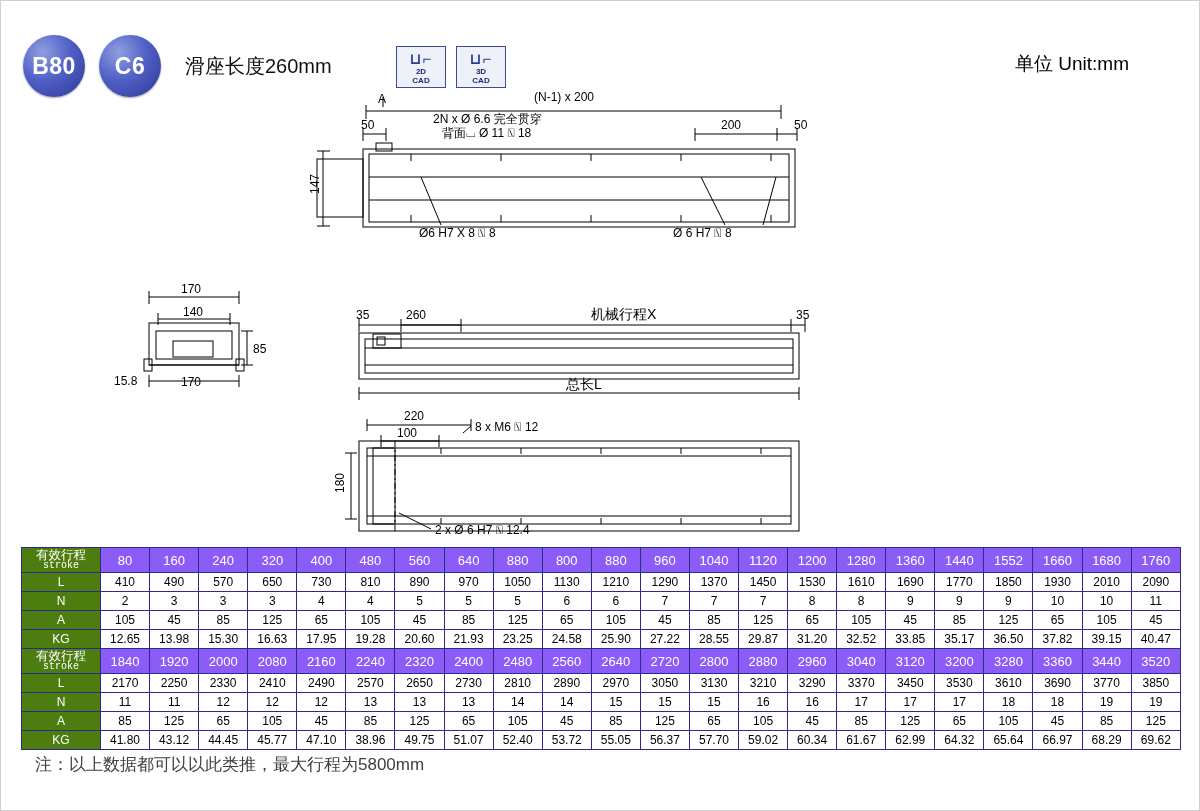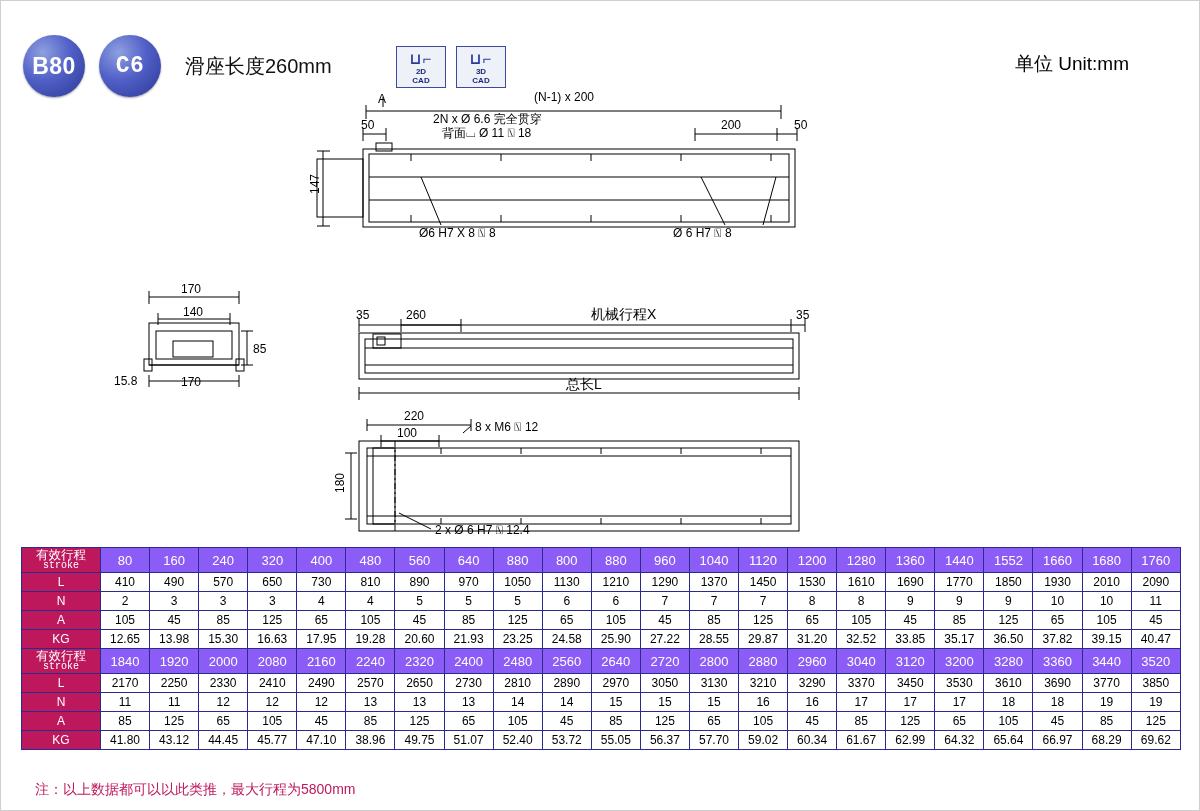--- a/index.html
+++ b/index.html
@@ -15,21 +15,21 @@
 
   
   .badge-row{position:absolute;left:22px;top:34px;display:flex;align-items:center;gap:8px;}
   .badge{
     width:62px;height:62px;border-radius:50%;
     background:radial-gradient(circle at 32% 28%,#8f9fe0 0%,#5160c7 45%,#2c3795 100%);
     color:#fff;display:flex;align-items:center;justify-content:center;
     font-size:23px;font-weight:bold;letter-spacing:.5px;
     box-shadow:0 1px 2px rgba(0,0,0,.35);
   }
-  .badge.second{margin-left:6px;font-family:Liberation Mono, monospace;}
+  .badge.second{margin-left:6px;}
   .slide-len{margin-left:16px;font-size:20px;color:#111;white-space:nowrap;}
   .cad-btns{position:absolute;left:395px;top:45px;display:flex;gap:10px;}
   .cad{
     width:50px;height:42px;background:#eef1f8;border:1px solid #3b4a9c;
     display:flex;flex-direction:column;align-items:center;justify-content:flex-end;
     font-size:8px;line-height:9px;color:#1c2a7a;font-weight:bold;padding-bottom:2px;box-sizing:border-box;
   }
   .cad .glyph{font-size:15px;color:#2a3a9b;line-height:14px;margin-bottom:1px;letter-spacing:1px;}
   .unit{position:absolute;right:70px;top:36px;font-size:19px;margin-top:14px;}
 
@@ -41,24 +41,24 @@
   table.spec{
     position:absolute;left:20px;top:546px;border-collapse:collapse;
     width:1160px;
     font-size:12px;
   }
   table.spec td,table.spec th{
     border:1px solid #2a2a8f;text-align:center;padding:1px 0;height:16px;
     font-weight:normal;
   }
   .hdr{background:#8b5cf6;color:#fff;font-weight:bold;font-size:13px;}
-  .rowlbl{background:#be185d;color:#fff;font-weight:bold;width:78px;}
+  .rowlbl{background:#4d7c0f;color:#fff;font-weight:bold;width:78px;}
   .hdr .ltxt{font-size:12.5px;display:block;line-height:12px;}
   .hdr .stxt{font-size:10px;display:block;line-height:10px;font-family:Liberation Mono, monospace;}
-  .note{position:absolute;left:34px;top:780px;color:#be185d;font-size:14px;}
+  .note{position:absolute;left:34px;top:752px;color:#404040;font-size:17px;}
 </style>
 </head>
 <body>
 
 <div class="page">
 
   <div class="badge-row">
     <div class="badge">B80</div>
     <div class="badge second">C6</div>
     <div class="slide-len">滑座长度260mm</div>

